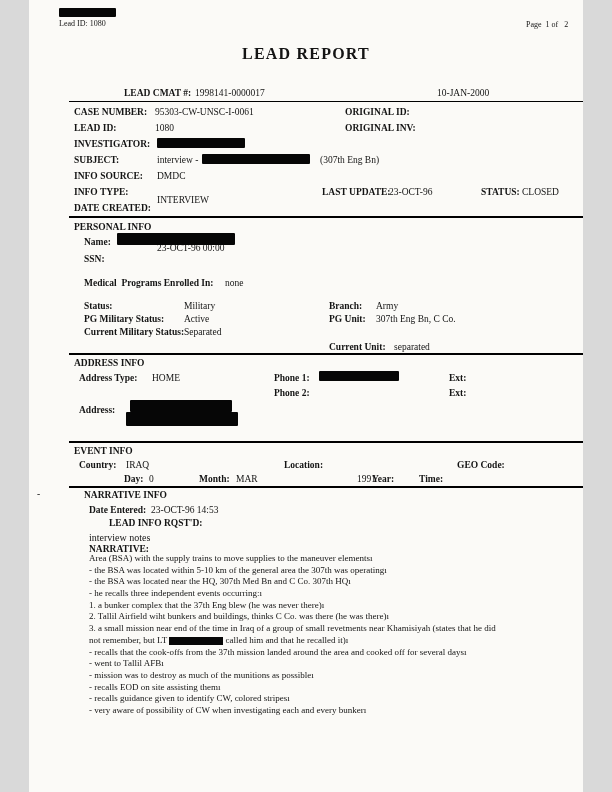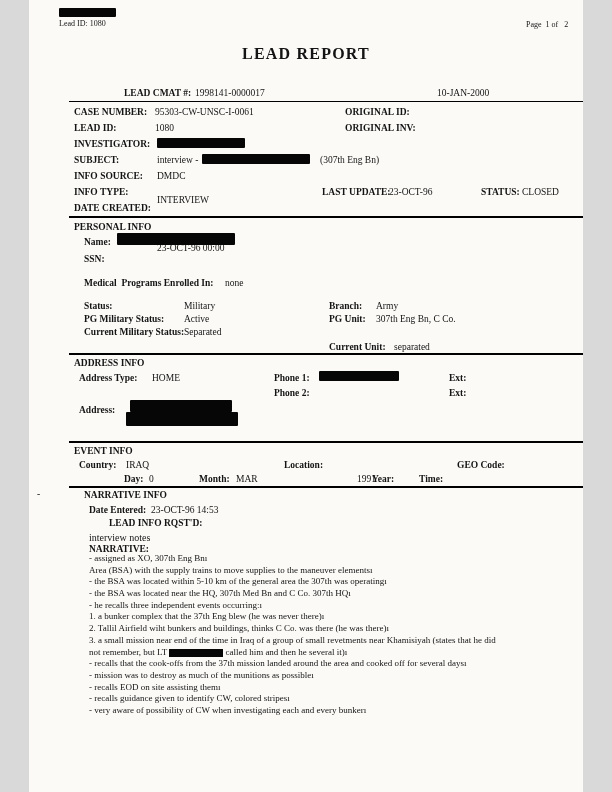--- a/index.html
+++ b/index.html
@@ -143,29 +143,29 @@
   <div class="t b" style="left:45px;top:490px;margin-left:10px;">NARRATIVE INFO</div>
 
   <div class="t b" style="left:60px;top:505px;">Date Entered:</div>
   <div class="t" style="left:122px;top:505px;">23-OCT-96 14:53</div>
 
   <div class="t b" style="left:60px;top:518px;margin-left:20px;">LEAD INFO RQST'D:</div>
   <div class="t" style="left:60px;top:532px;font-size:10px;">interview notes</div>
   <div class="t b" style="left:60px;top:544px;">NARRATIVE:</div>
 
   <div class="narrative-lines">
-    <div class="nline">- assigned as XO, 307th Eng Bnı</div>
     <div class="nline">Area (BSA) with the supply trains to move supplies to the maneuver elementsı</div>
     <div class="nline">- the BSA was located within 5-10 km of the general area the 307th was operatingı</div>
     <div class="nline">- the BSA was located near the HQ, 307th Med Bn and C Co. 307th HQı</div>
     <div class="nline">- he recalls three independent events occurring:ı</div>
     <div class="nline">1. a bunker complex that the 37th Eng blew (he was never there)ı</div>
     <div class="nline">2. Tallil Airfield wiht bunkers and buildings, thinks C Co. was there (he was there)ı</div>
     <div class="nline">3. a small mission near end of the time in Iraq of a group of small revetments near Khamisiyah (states that he did</div>
-    <div class="nline"><span>not remember, but LT </span><span class="redaction-inline"></span><span>called him and then he several it)ı</span></div>
+    <div class="nline"><span>not remember, but LT </span><span class="redaction-inline"></span><span>called him and that he recalled it)ı</span></div>
     <div class="nline">- recalls that the cook-offs from the 37th mission landed around the area and cooked off for several daysı</div>
+    <div class="nline">- went to Tallil AFBı</div>
     <div class="nline">- mission was to destroy as much of the munitions as possibleı</div>
     <div class="nline">- recalls EOD on site assisting themı</div>
     <div class="nline">- recalls guidance given to identify CW, colored stripesı</div>
     <div class="nline">- very aware of possibility of CW when investigating each and every bunkerı</div>
   </div>
 
 </div>
 
 </body></html>

